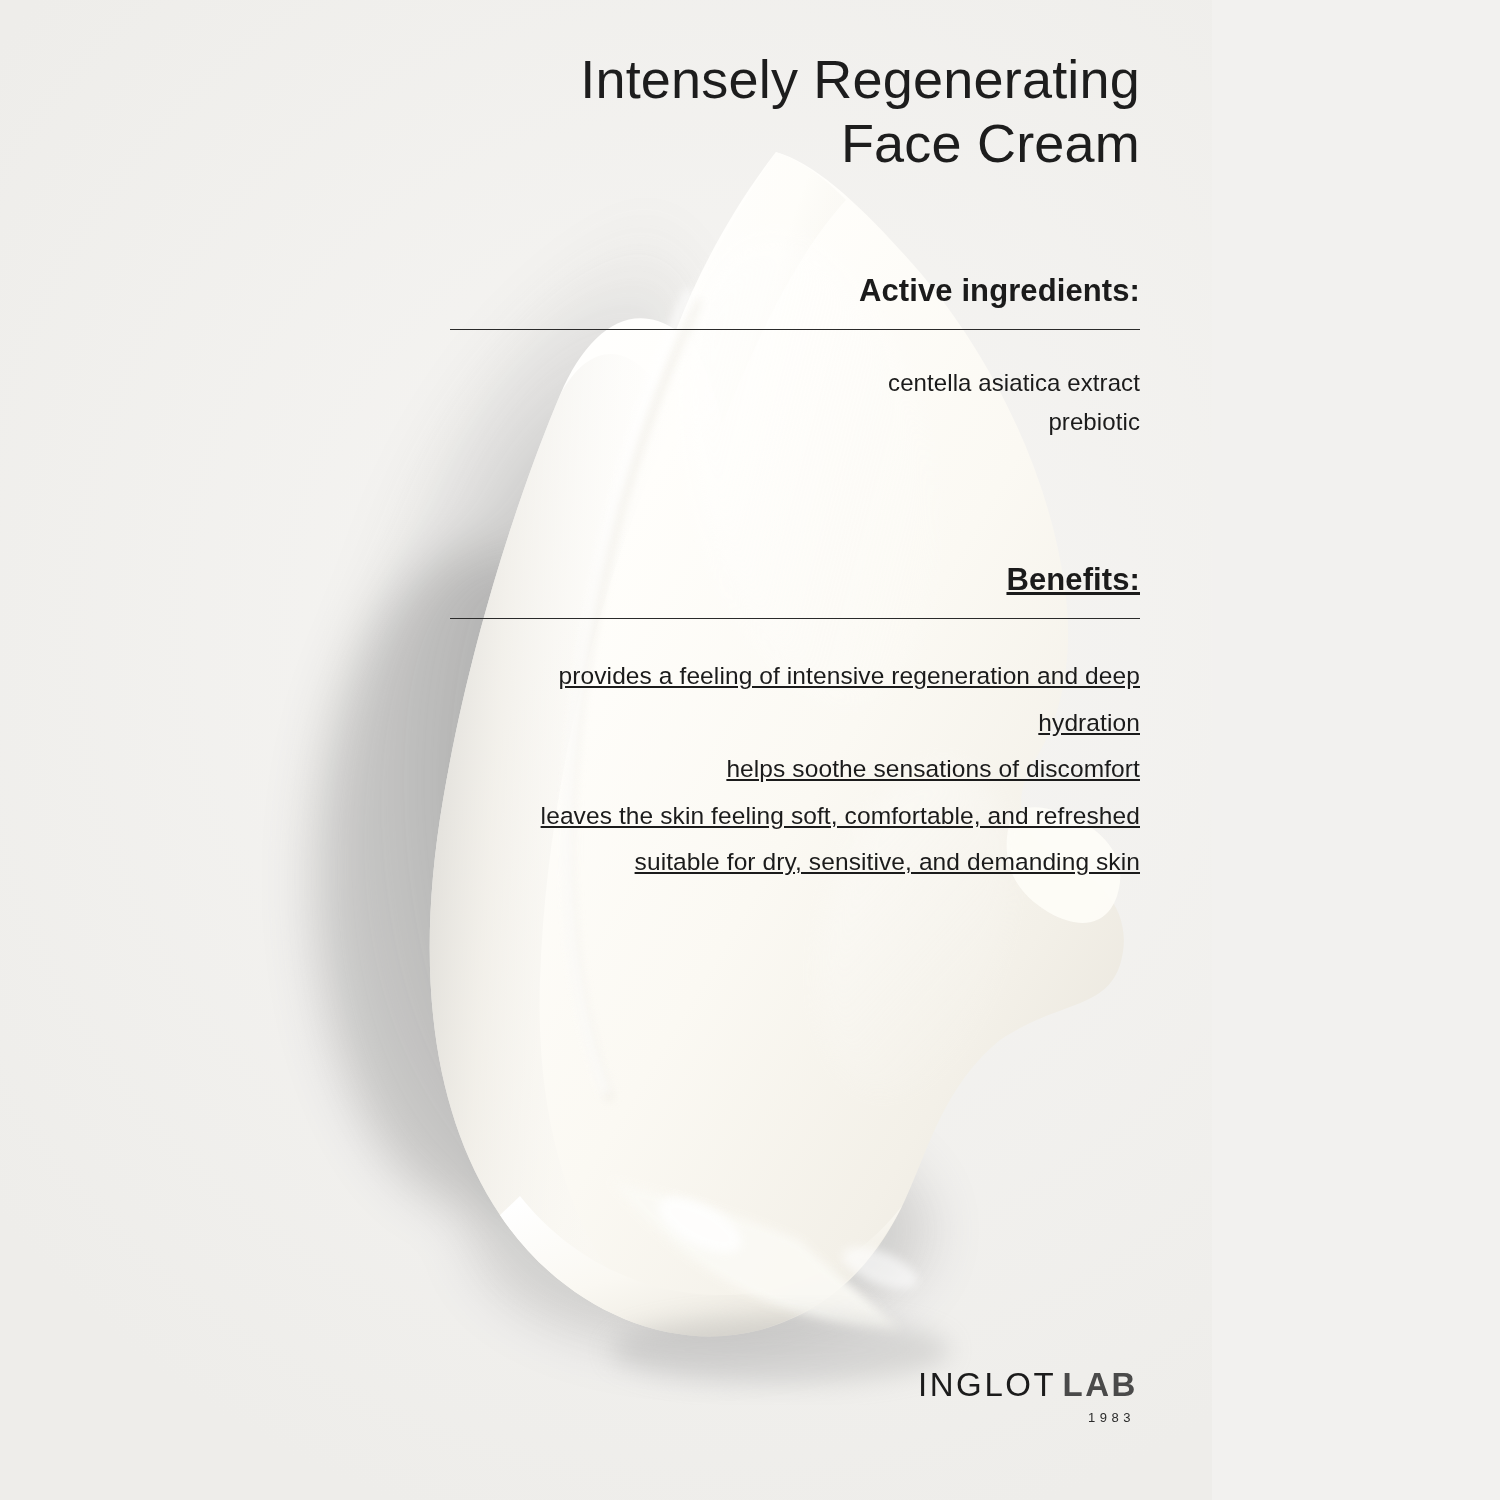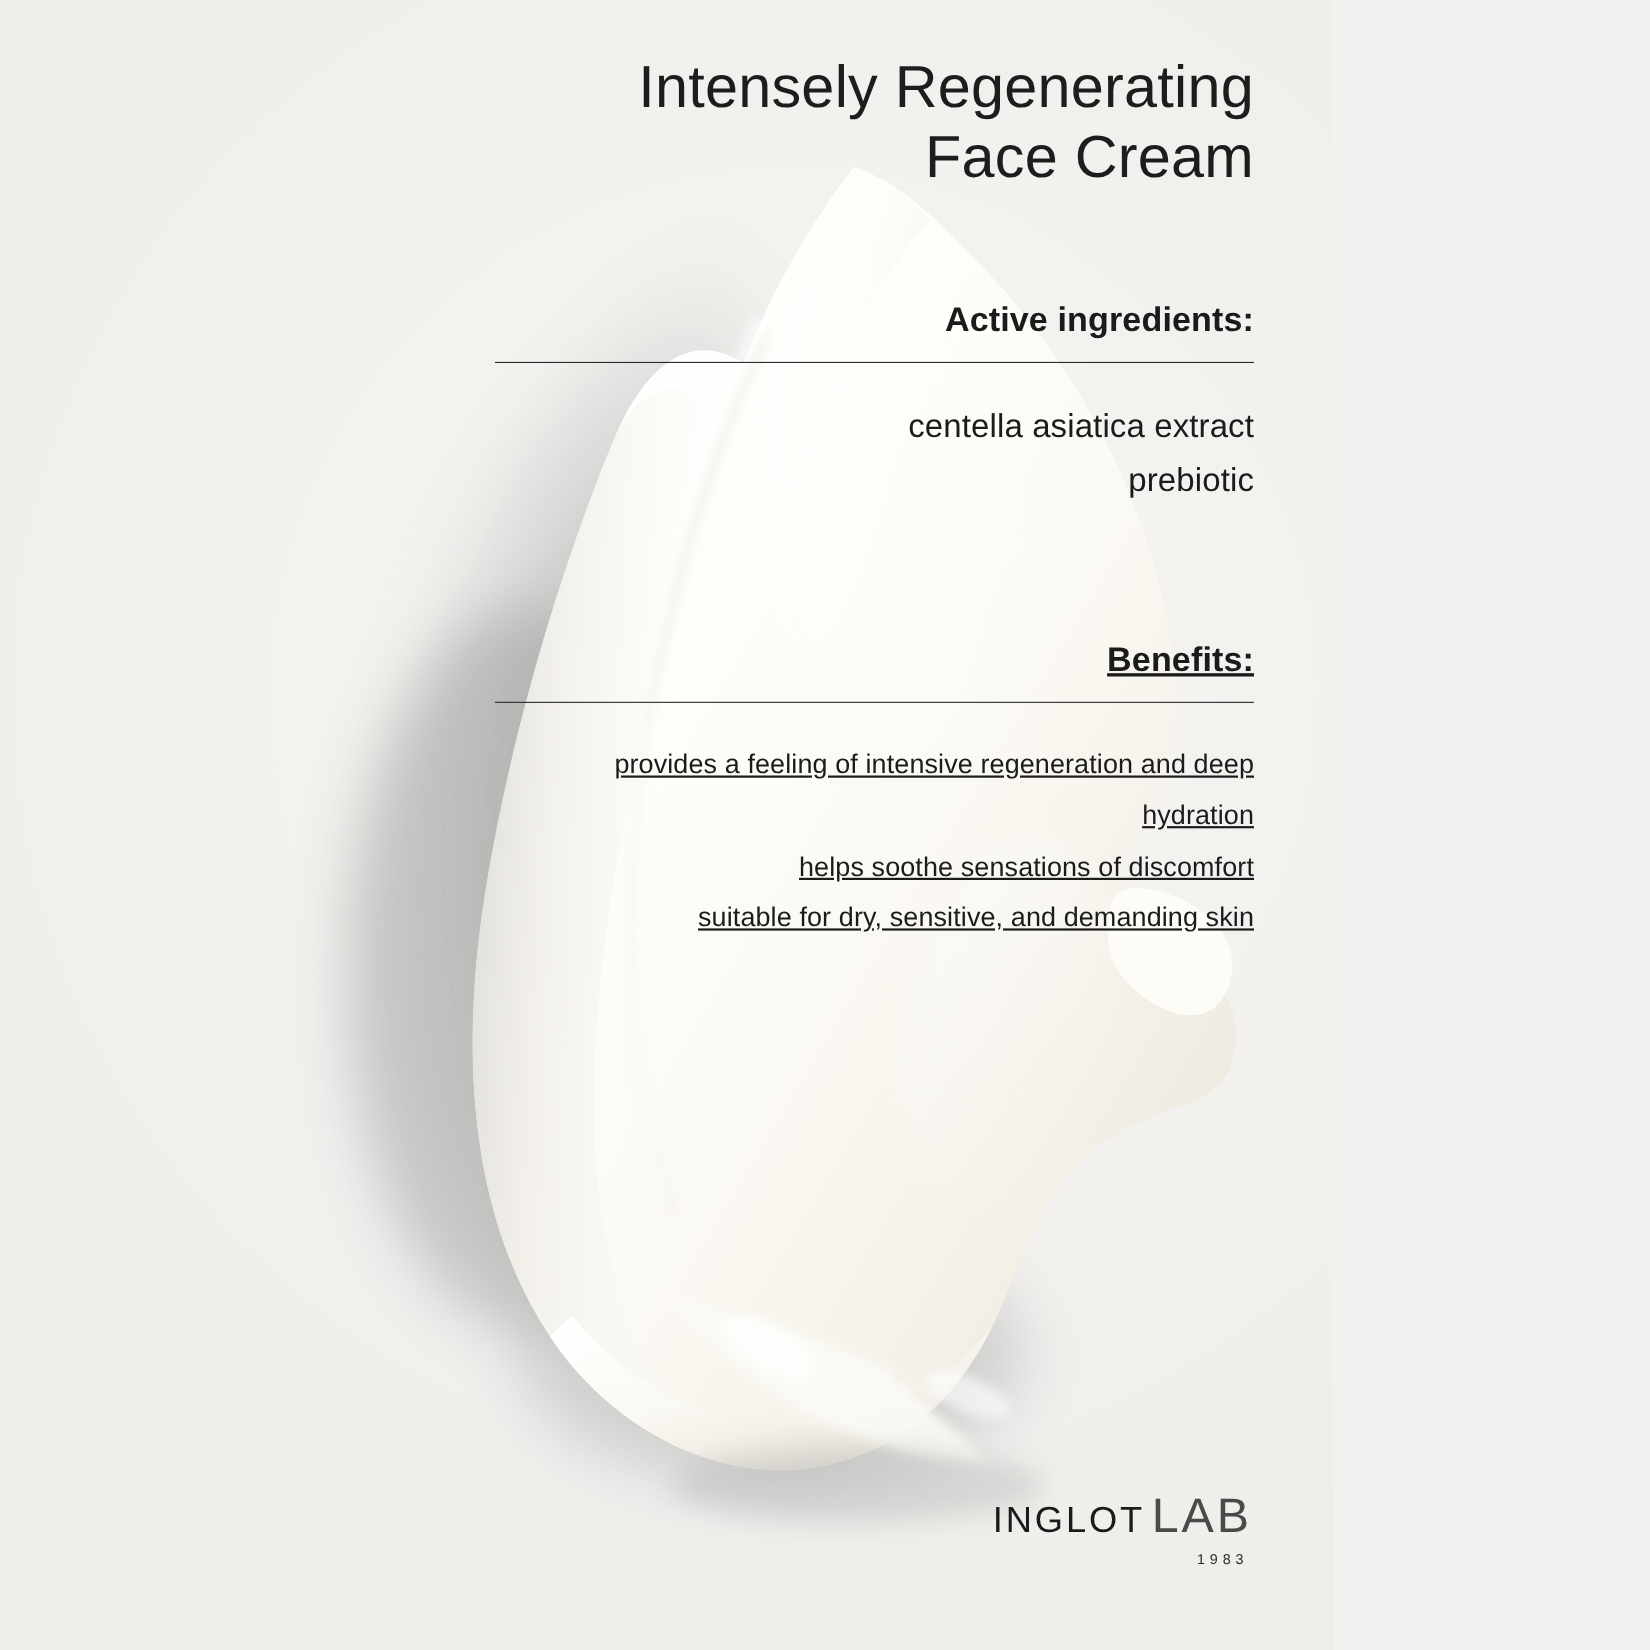--- a/index.html
+++ b/index.html
@@ -68,21 +68,21 @@
     background: #2a2a2a;
     width: 100%;
     margin: 0 0 34px 0;
   }
   .list {
     list-style: none;
     margin: 0;
     padding: 0;
   }
   .list li {
-    font-size: 30px;
+    font-size: 24px;
     line-height: 1.62;
     color: #1b1b1b;
     letter-spacing: 0.1px;
   }
   .list.benefits-list li {
     font-size: 24.5px;
     line-height: 1.9;
   }
 
   
@@ -98,23 +98,23 @@
     justify-content: flex-end;
     gap: 6px;
   }
   .logo-main {
     font-size: 33px;
     letter-spacing: 2.6px;
     font-weight: 400;
     color: #1b1b1b;
   }
   .logo-sub {
-    font-size: 44px;
+    font-size: 33px;
     letter-spacing: 2.6px;
-    font-weight: 400;
+    font-weight: 700;
     color: #4a4a4a;
   }
   .logo-year {
     font-size: 13px;
     letter-spacing: 4.5px;
     color: #2b2b2b;
     margin-top: 6px;
     padding-right: 3px;
   }
 </style>
@@ -266,20 +266,21 @@
         <li>prebiotic</li>
       </ul>
     </div>
 
     <div class="section benefits">
       <div class="section-head">Benefits:</div>
       <div class="rule"></div>
       <ul class="list benefits-list">
         <li>provides a feeling of intensive regeneration and deep hydration</li>
         <li>helps soothe sensations of discomfort</li>
+        <li>leaves the skin feeling soft, comfortable, and refreshed</li>
         <li>suitable for dry, sensitive, and demanding skin</li>
       </ul>
     </div>
   </div>
 
   <div class="logo">
     <div class="logo-row">
       <span class="logo-main">INGLOT</span>
       <span class="logo-sub">LAB</span>
     </div>

